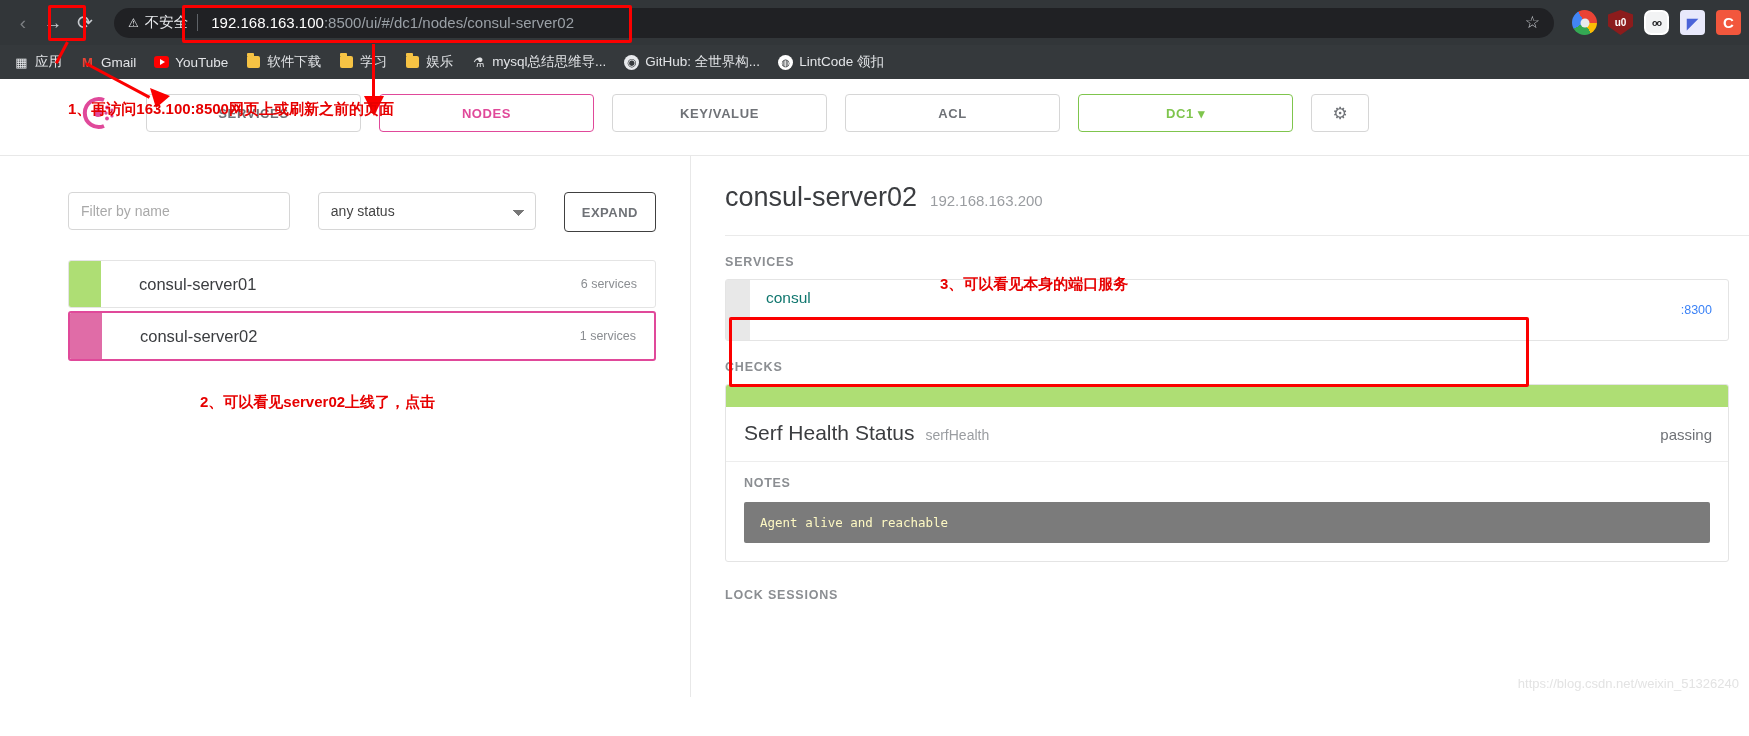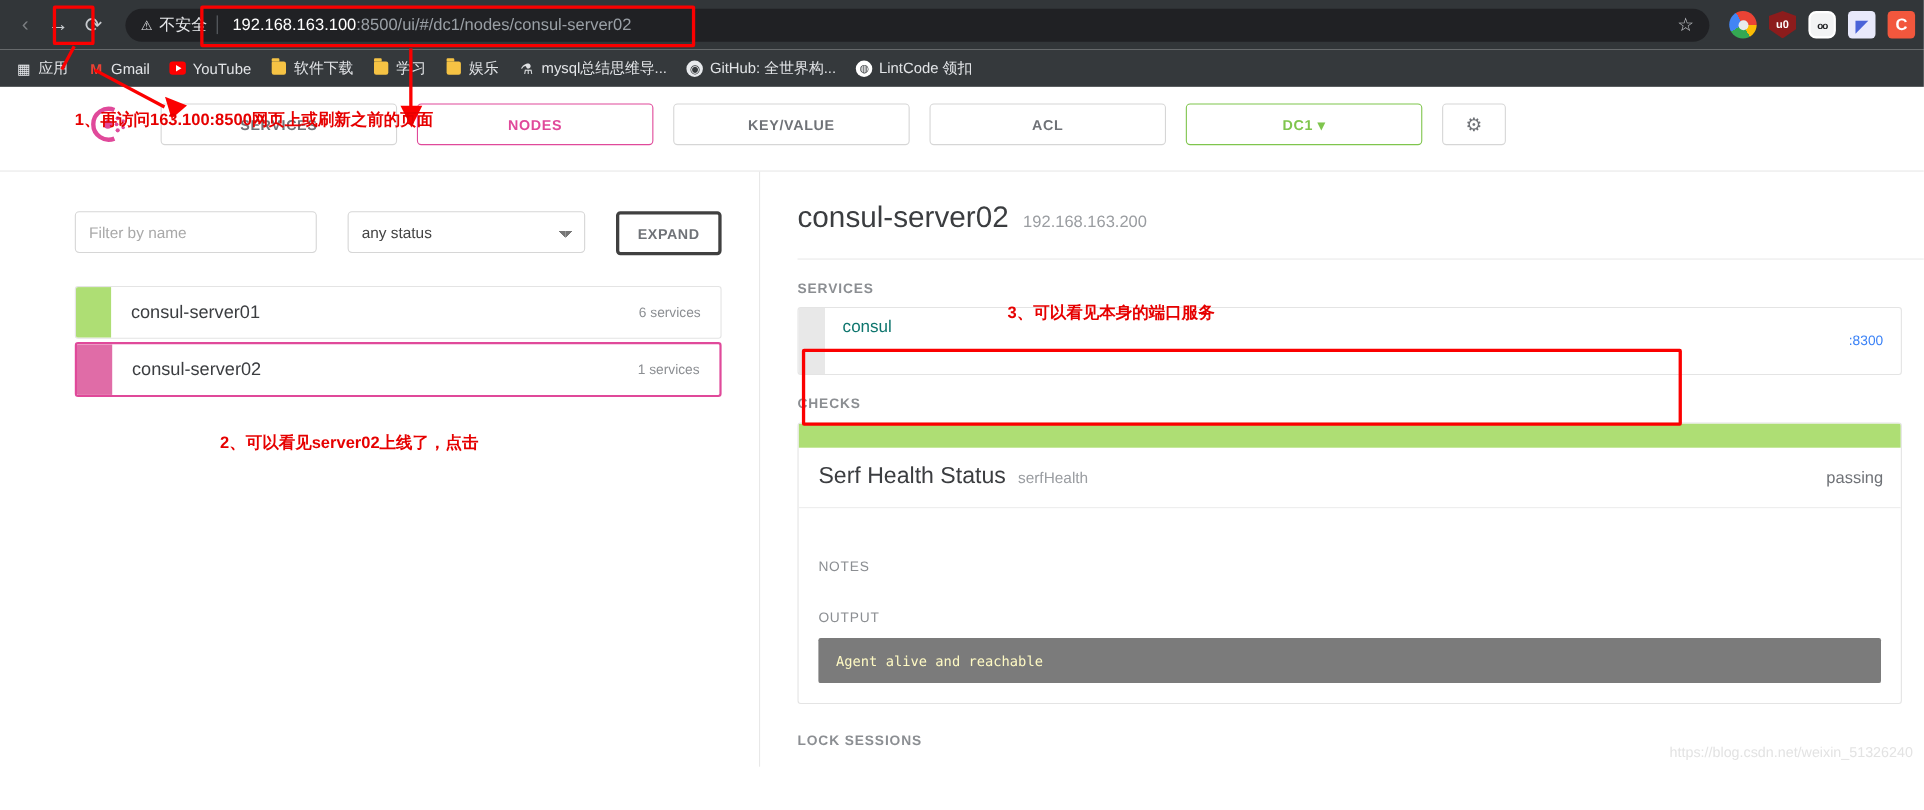--- a/index.html
+++ b/index.html
@@ -168,36 +168,37 @@
     background: #fff;
     font-family: "Liberation Sans", sans-serif;
     appearance: none;
     background-image: linear-gradient(45deg, transparent 50%, #777 50%), linear-gradient(135deg, #777 50%, transparent 50%);
     background-position: calc(100% - 17px) 17px, calc(100% - 11px) 17px;
     background-size: 6px 6px, 6px 6px;
     background-repeat: no-repeat;
   }
   .expand-btn {
     height: 40px; padding: 0 17px;
-    border: 3px solid #404040; border-radius: 4px;
+    border: 1px solid #404040; border-radius: 4px;
     background: #fff; color: #6f7277;
     font-size: 13px; font-weight: bold; letter-spacing: 0.5px;
     display: flex; align-items: center;
     font-family: "Liberation Sans", sans-serif;
   }
 
   .node-list { margin-top: 28px; }
   .node-row {
     display: flex; align-items: stretch;
     height: 48px;
     border: 1px solid #e4e4e4;
     border-radius: 3px;
     background: #fff;
     margin-bottom: 3px;
     overflow: hidden;
+    gap: 20px;
   }
   .node-row.selected { border: 2px solid #e0499a; height: 50px; }
   .node-bar { width: 32px; flex: 0 0 auto; }
   .node-name { flex: 1 1 auto; display: flex; align-items: center; padding-left: 18px; font-size: 16.5px; color: #3b3d40; }
   .node-count { display: flex; align-items: center; padding-right: 18px; font-size: 12.5px; color: #8b8e92; }
 
   
   .detail-title { display: flex; align-items: baseline; gap: 13px; padding-bottom: 22px; border-bottom: 1px solid #eaeaea; padding-right: 20px; }
   .detail-title h1 { margin: 0; font-size: 27px; font-weight: normal; color: #3b3d40; }
   .detail-ip { font-size: 15px; color: #9a9da1; }
@@ -222,21 +223,21 @@
   .check-strip { height: 22px; background: #aede74; }
   .check-head {
     display: flex; align-items: baseline;
     padding: 14px 16px 16px 18px;
     border-bottom: 1px solid #ededed;
   }
   .check-name { font-size: 21px; color: #3b3d40; }
   .check-id { font-size: 14px; color: #9a9da1; margin-left: 11px; }
   .check-status { margin-left: auto; font-size: 15px; color: #6f7277; }
   .check-body { padding: 14px 18px 18px 18px; }
-  .kv-label { font-size: 12.5px; font-weight: normal; letter-spacing: 0.7px; color: #8b8e92; margin-bottom: 12px; margin-top: 32px; }
+  .kv-label { font-size: 12.5px; font-weight: bold; letter-spacing: 0.7px; color: #8b8e92; margin-bottom: 12px; }
   .output-box {
     background: #7b7b7b; color: #fef9c3;
     font-family: "DejaVu Sans Mono", monospace;
     font-size: 12.5px;
     padding: 13px 16px;
     border-radius: 2px;
     margin-top: 12px;
   }
 
   
@@ -402,21 +403,20 @@
 
       <div class="check-card">
         <div class="check-strip"></div>
         <div class="check-head">
           <span class="check-name">Serf Health Status</span>
           <span class="check-id">serfHealth</span>
           <span class="check-status">passing</span>
         </div>
         <div class="check-body">
           <div class="kv-label">NOTES</div>
-          <div class="kv-label">OUTPUT</div>
           <div class="output-box">Agent alive and reachable</div>
         </div>
       </div>
 
       <div class="section-label" style="margin-top:26px">LOCK SESSIONS</div>
 
       <div class="watermark">https://blog.csdn.net/weixin_51326240</div>
     </div>
   </div>
 </div>
@@ -433,16 +433,16 @@
       <polygon points="0,0 20,8 6,20" fill="#fb0000"></polygon>
     </svg>
 
   <div class="red-line" style="left:372px; top:44px; width:3px; height:58px;"></div>
   <svg style="position:absolute; left:362px; top:96px;" width="24" height="22">
       <polygon points="2,0 22,0 12,20" fill="#fb0000"></polygon>
     </svg>
 
   <div class="anno" style="left:68px; top:100px;">1、再访问163.100:8500网页上或刷新之前的页面</div>
   <div class="anno" style="left:200px; top:393px;">2、可以看见server02上线了，点击</div>
-  <div class="anno" style="left:916px; top:275px;">3、可以看见本身的端口服务</div>
+  <div class="anno" style="left:940px; top:275px;">3、可以看见本身的端口服务</div>
 
   <div class="red-box" style="left:729px; top:317px; width:800px; height:70px;"></div>
 </div>
 
 </body></html>

